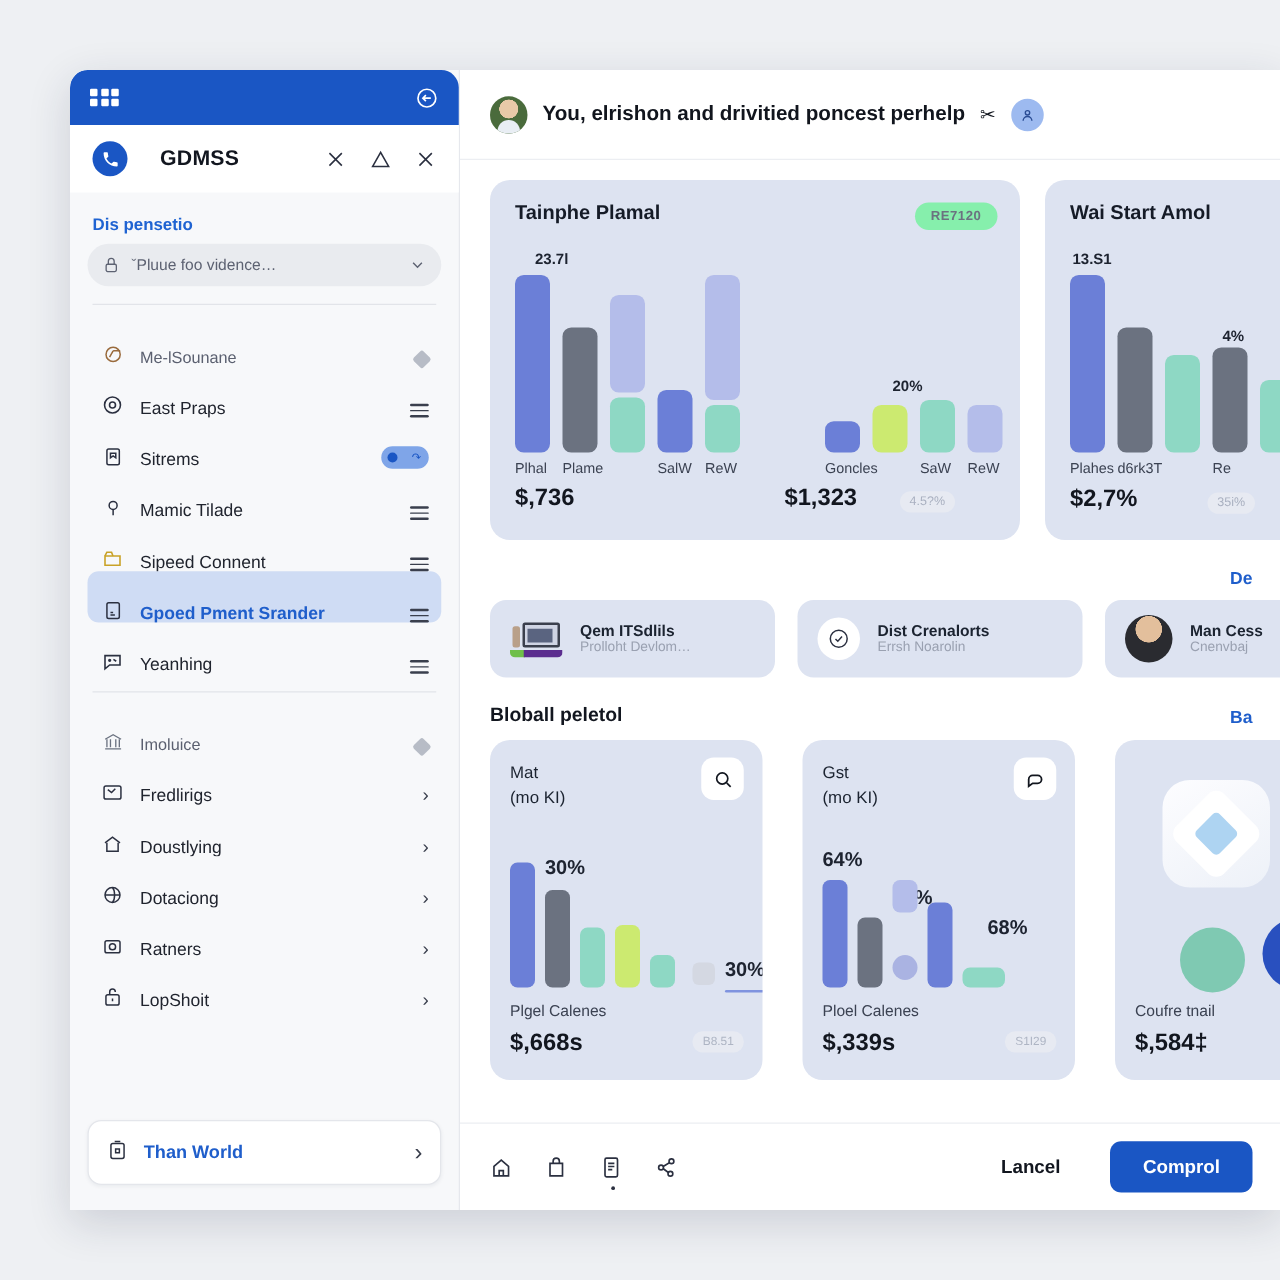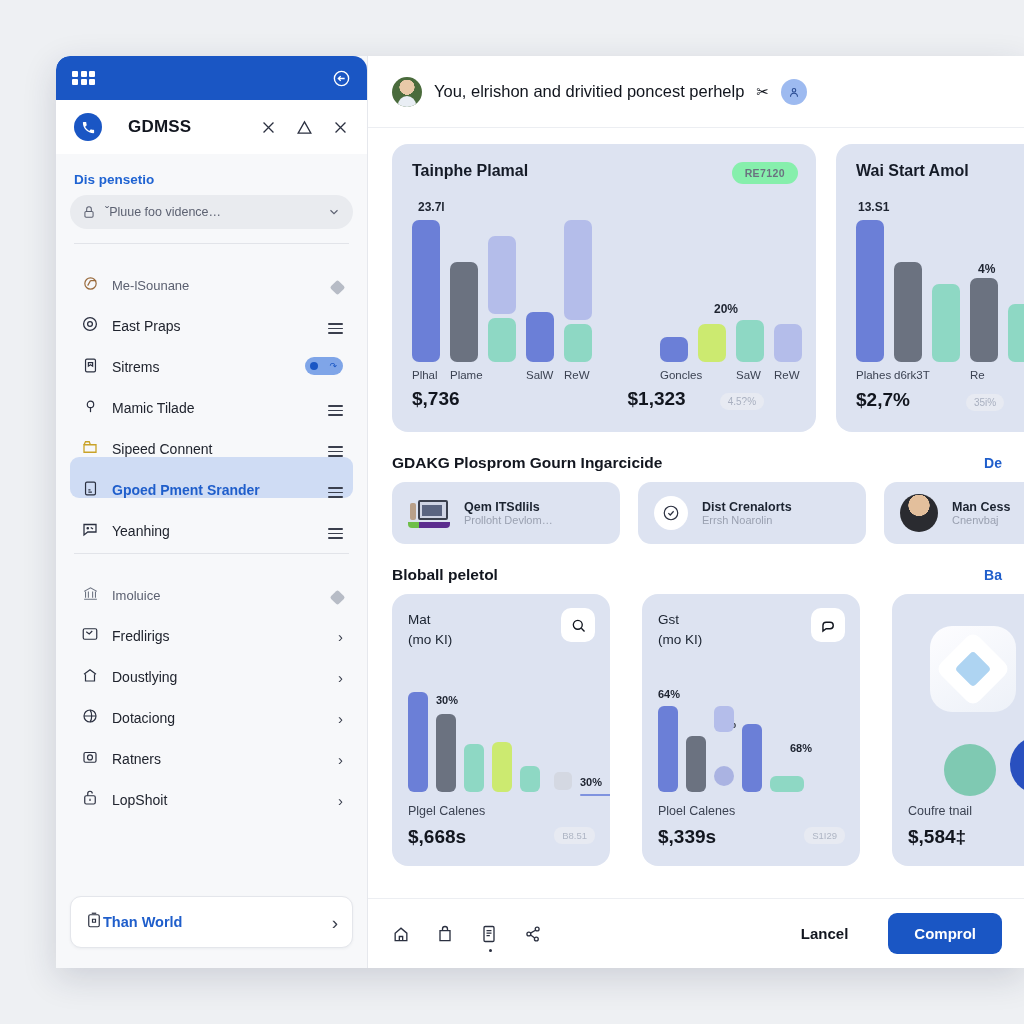--- a/index.html
+++ b/index.html
@@ -80,35 +80,35 @@
   .toggle {
     width:38px; height:18px; border-radius:9px; background:#7fa5e8; position:relative;
     display:flex; align-items:center;
   }
   .toggle i { position:absolute; left:5px; width:8px;height:8px;border-radius:50%;background:#1a56c4; }
   .toggle .arr { position:absolute; right:6px; color:#1a56c4; font-size:9px; }
 
   .sb-footer { padding: 10px 14px 20px 14px; }
   .sb-cta {
     height: 52px; background:#fff; border:1px solid #e4e6eb; border-radius:11px;
-    display:flex; align-items:center; gap:0; padding: 0 14px;
+    display:flex; align-items:center; gap:12px; padding: 0 14px;
     box-shadow: 0 1px 3px rgba(20,30,60,.05);
   }
   .sb-cta .lbl { flex:1; color:#1f5ecb; font-weight:700; font-size:14.5px; }
 
   
   .main { flex:1; display:flex; flex-direction:column; background:#fff; min-width:0; }
   .main-header {
     height: 72px; display:flex; align-items:center; gap:12px; padding: 0 24px;
     border-bottom:1px solid #eceef2; flex:0 0 72px;
   }
   .avatar-sm { width:30px;height:30px;border-radius:50%;flex:0 0 30px;
     background: radial-gradient(circle at 50% 34%, #e8c9a8 0 30%, #4a6b3c 31% 100%); overflow:hidden; position:relative;}
   .avatar-sm::after{content:"";position:absolute;left:6px;bottom:0;width:18px;height:11px;background:#e9eef4;border-radius:9px 9px 0 0;}
-  .header-title { font-size:16.5px; font-weight:400; color:#11151d; white-space:nowrap; }
+  .header-title { font-size:16.5px; font-weight:700; color:#11151d; white-space:nowrap; }
   .scissor { font-size:15px; color:#11151d; }
   .header-chip { width:26px;height:26px;border-radius:50%;background:#9dbaf0;display:flex;align-items:center;justify-content:center;flex:0 0 26px; }
 
   .main-body { flex:1; overflow:hidden; padding: 16px 0 0 24px; }
 
   .row-cards { display:flex; gap:20px; }
   .chart-card {
     background:#dde3f1; border-radius:16px; padding:18px 20px 14px 20px;
     position:relative;
   }
@@ -159,21 +159,21 @@
   .mini-btn {
     position:absolute; right:15px; top:14px; width:34px;height:34px;border-radius:10px;
     background:#fff; display:flex;align-items:center;justify-content:center;
   }
   .mini-plot { position:absolute; left:16px; right:16px; bottom:74px; height:120px; }
   .mini-bars { position:absolute; bottom:0; display:flex; align-items:flex-end; gap:8px; }
   .mini-bar { width:20px; border-radius:6px; }
   .mini-foot-label { position:absolute; left:16px; bottom:48px; font-size:12.5px; color:#3b4252; }
   .mini-val { position:absolute; left:16px; bottom:18px; font-size:19px; font-weight:700; color:#12161f; }
   .mini-pill { position:absolute; right:15px; bottom:22px; background:#e7eaf2; color:#aeb5c4; font-size:9.5px; border-radius:8px; padding:3px 8px; }
-  .mini-note { position:absolute; font-size:11px; font-weight:700; color:#1d2330; }
+  .mini-note { position:absolute; font-size:16px; font-weight:700; color:#1d2330; }
   .mini-underline { position:absolute; height:2.5px; background:#7f93df; border-radius:2px; }
   .mini-chip { position:absolute; width:18px;height:18px;border-radius:5px;background:#d4d8e2; }
 
   .deco-sq { position:absolute; width:86px;height:86px;border-radius:22px;
     background:linear-gradient(150deg,#fdfdff,#edf1f8); display:flex;align-items:center;justify-content:center; }
   .deco-dia { width:54px;height:54px;background:#fff;transform:rotate(45deg);border-radius:9px;display:flex;align-items:center;justify-content:center; }
   .deco-dia i { width:26px;height:26px;background:#aed4f2;border-radius:4px; transform:rotate(0deg); }
   .deco-circle-g { position:absolute; width:52px;height:52px;border-radius:50%;background:#7fc9b2; }
   .deco-circle-b { position:absolute; width:58px;height:58px;border-radius:50%;background:#2950bf; }
 
@@ -449,21 +449,21 @@
     <div class="main-body">
 
       <div class="row-cards">
 
         <div class="chart-card c1">
           <div class="cc-title">Tainphe Plamal</div>
           <div class="cc-badge">RE7120</div>
 
           <div class="plot">
 
-            <div class="vlabel" style="left:6px; bottom:148px;">23.7l</div>
+            <div class="vlabel" style="left:16px; bottom:148px;">23.7l</div>
             <div class="bars" style="left:0;">
               <div class="bar" style="height:142px;background:#6b7fd7;"></div>
               <div class="bar" style="height:100px;background:#6b7280;"></div>
               <div style="position:relative;width:28px;height:126px;">
                 <div class="bar" style="position:absolute;top:0;height:78px;width:28px;background:#b4bdea;"></div>
                 <div class="bar" style="position:absolute;bottom:0;height:44px;width:28px;background:#8ed8c4;"></div>
               </div>
               <div class="bar" style="height:50px;background:#6b7fd7;"></div>
               <div style="position:relative;width:28px;height:142px;">
                 <div class="bar" style="position:absolute;top:0;height:100px;width:28px;background:#b4bdea;"></div>
@@ -523,21 +523,20 @@
             <span>Re</span>
           </div>
           <div class="cc-foot">
             <span class="cc-val">$2,7%</span>
             <span class="cc-pill" style="margin-left:56px;">35i%</span>
           </div>
         </div>
       </div>
 
       <div class="section-head" style="width:612px;">
-        <span class="section-title">GDAKG Plosprom Gourn Ingarcicide</span>
         <span class="section-link">De</span>
       </div>
 
       <div class="tiles">
         <div class="tile">
           <div class="tile-thumb">
             <div style="position:absolute;left:10px;top:2px;width:30px;height:20px;border:2px solid #3a3f4d;border-radius:2px;background:#cfd4e4;"></div>
             <div style="position:absolute;left:14px;top:7px;width:20px;height:11px;background:#5a6480;"></div>
             <div style="position:absolute;left:2px;top:5px;width:6px;height:17px;background:#b9a089;border-radius:2px;"></div>
             <div style="position:absolute;left:0;bottom:0;width:12px;height:6px;background:#6fbf4a;"></div>

